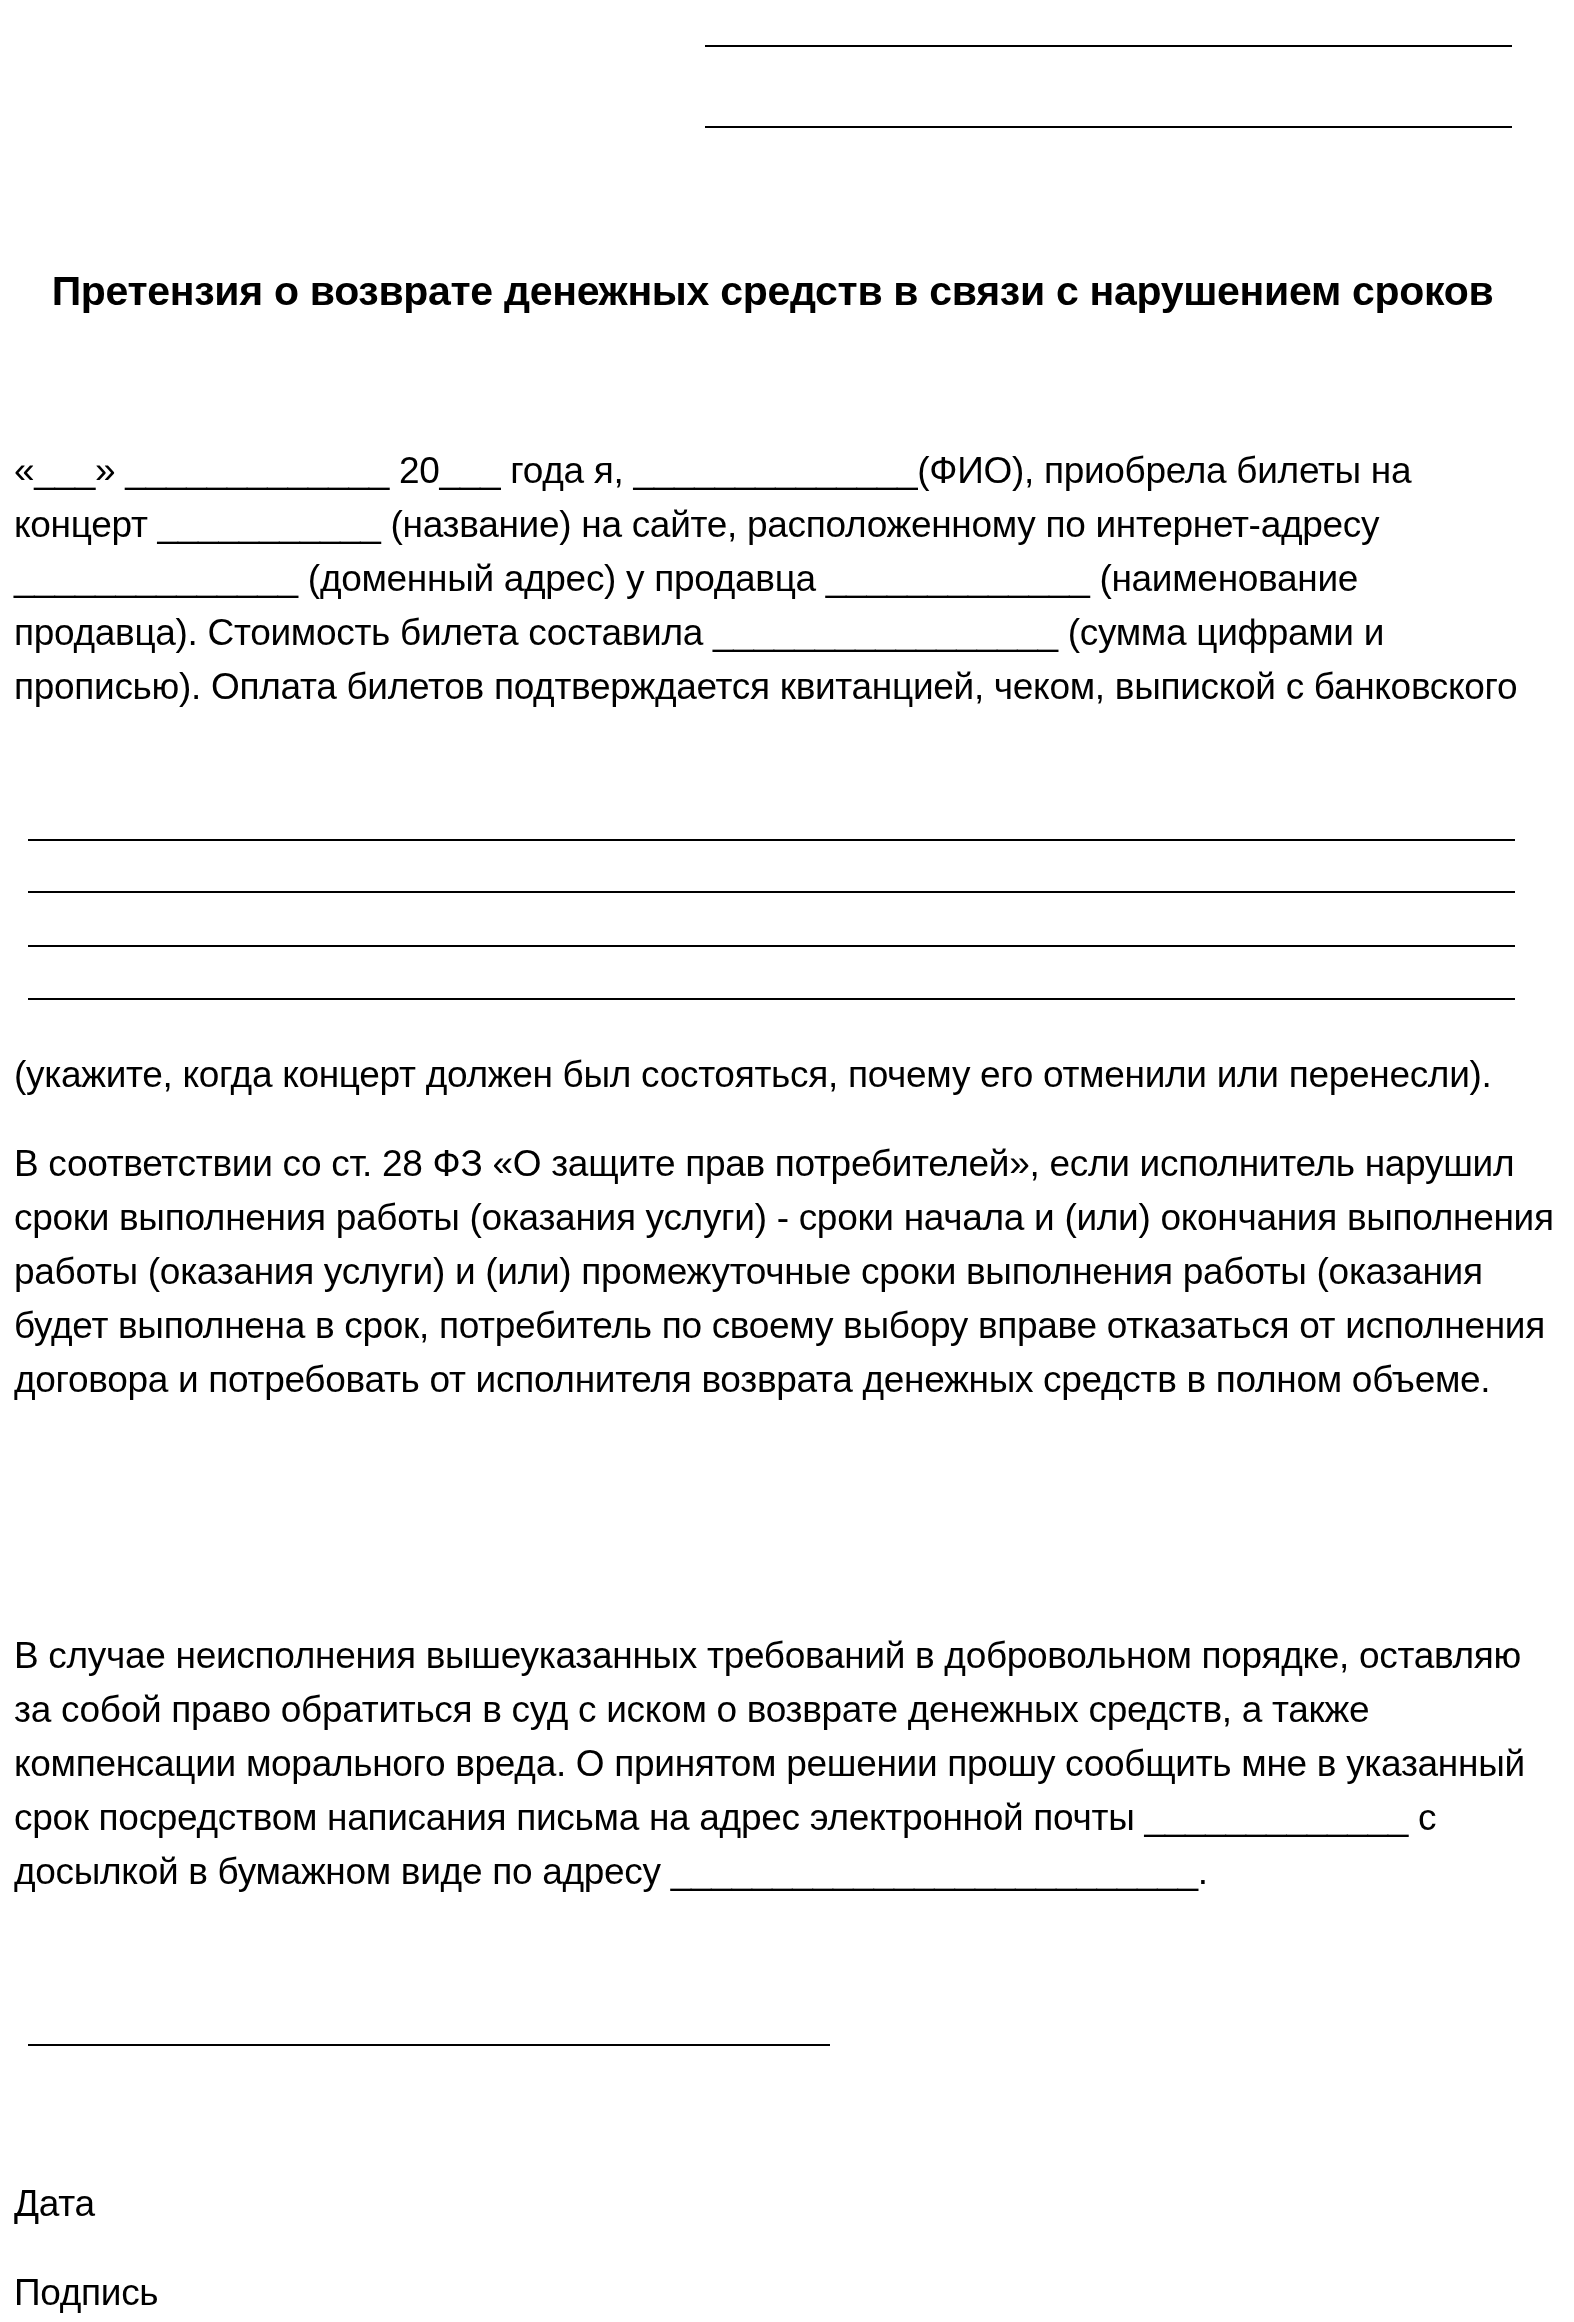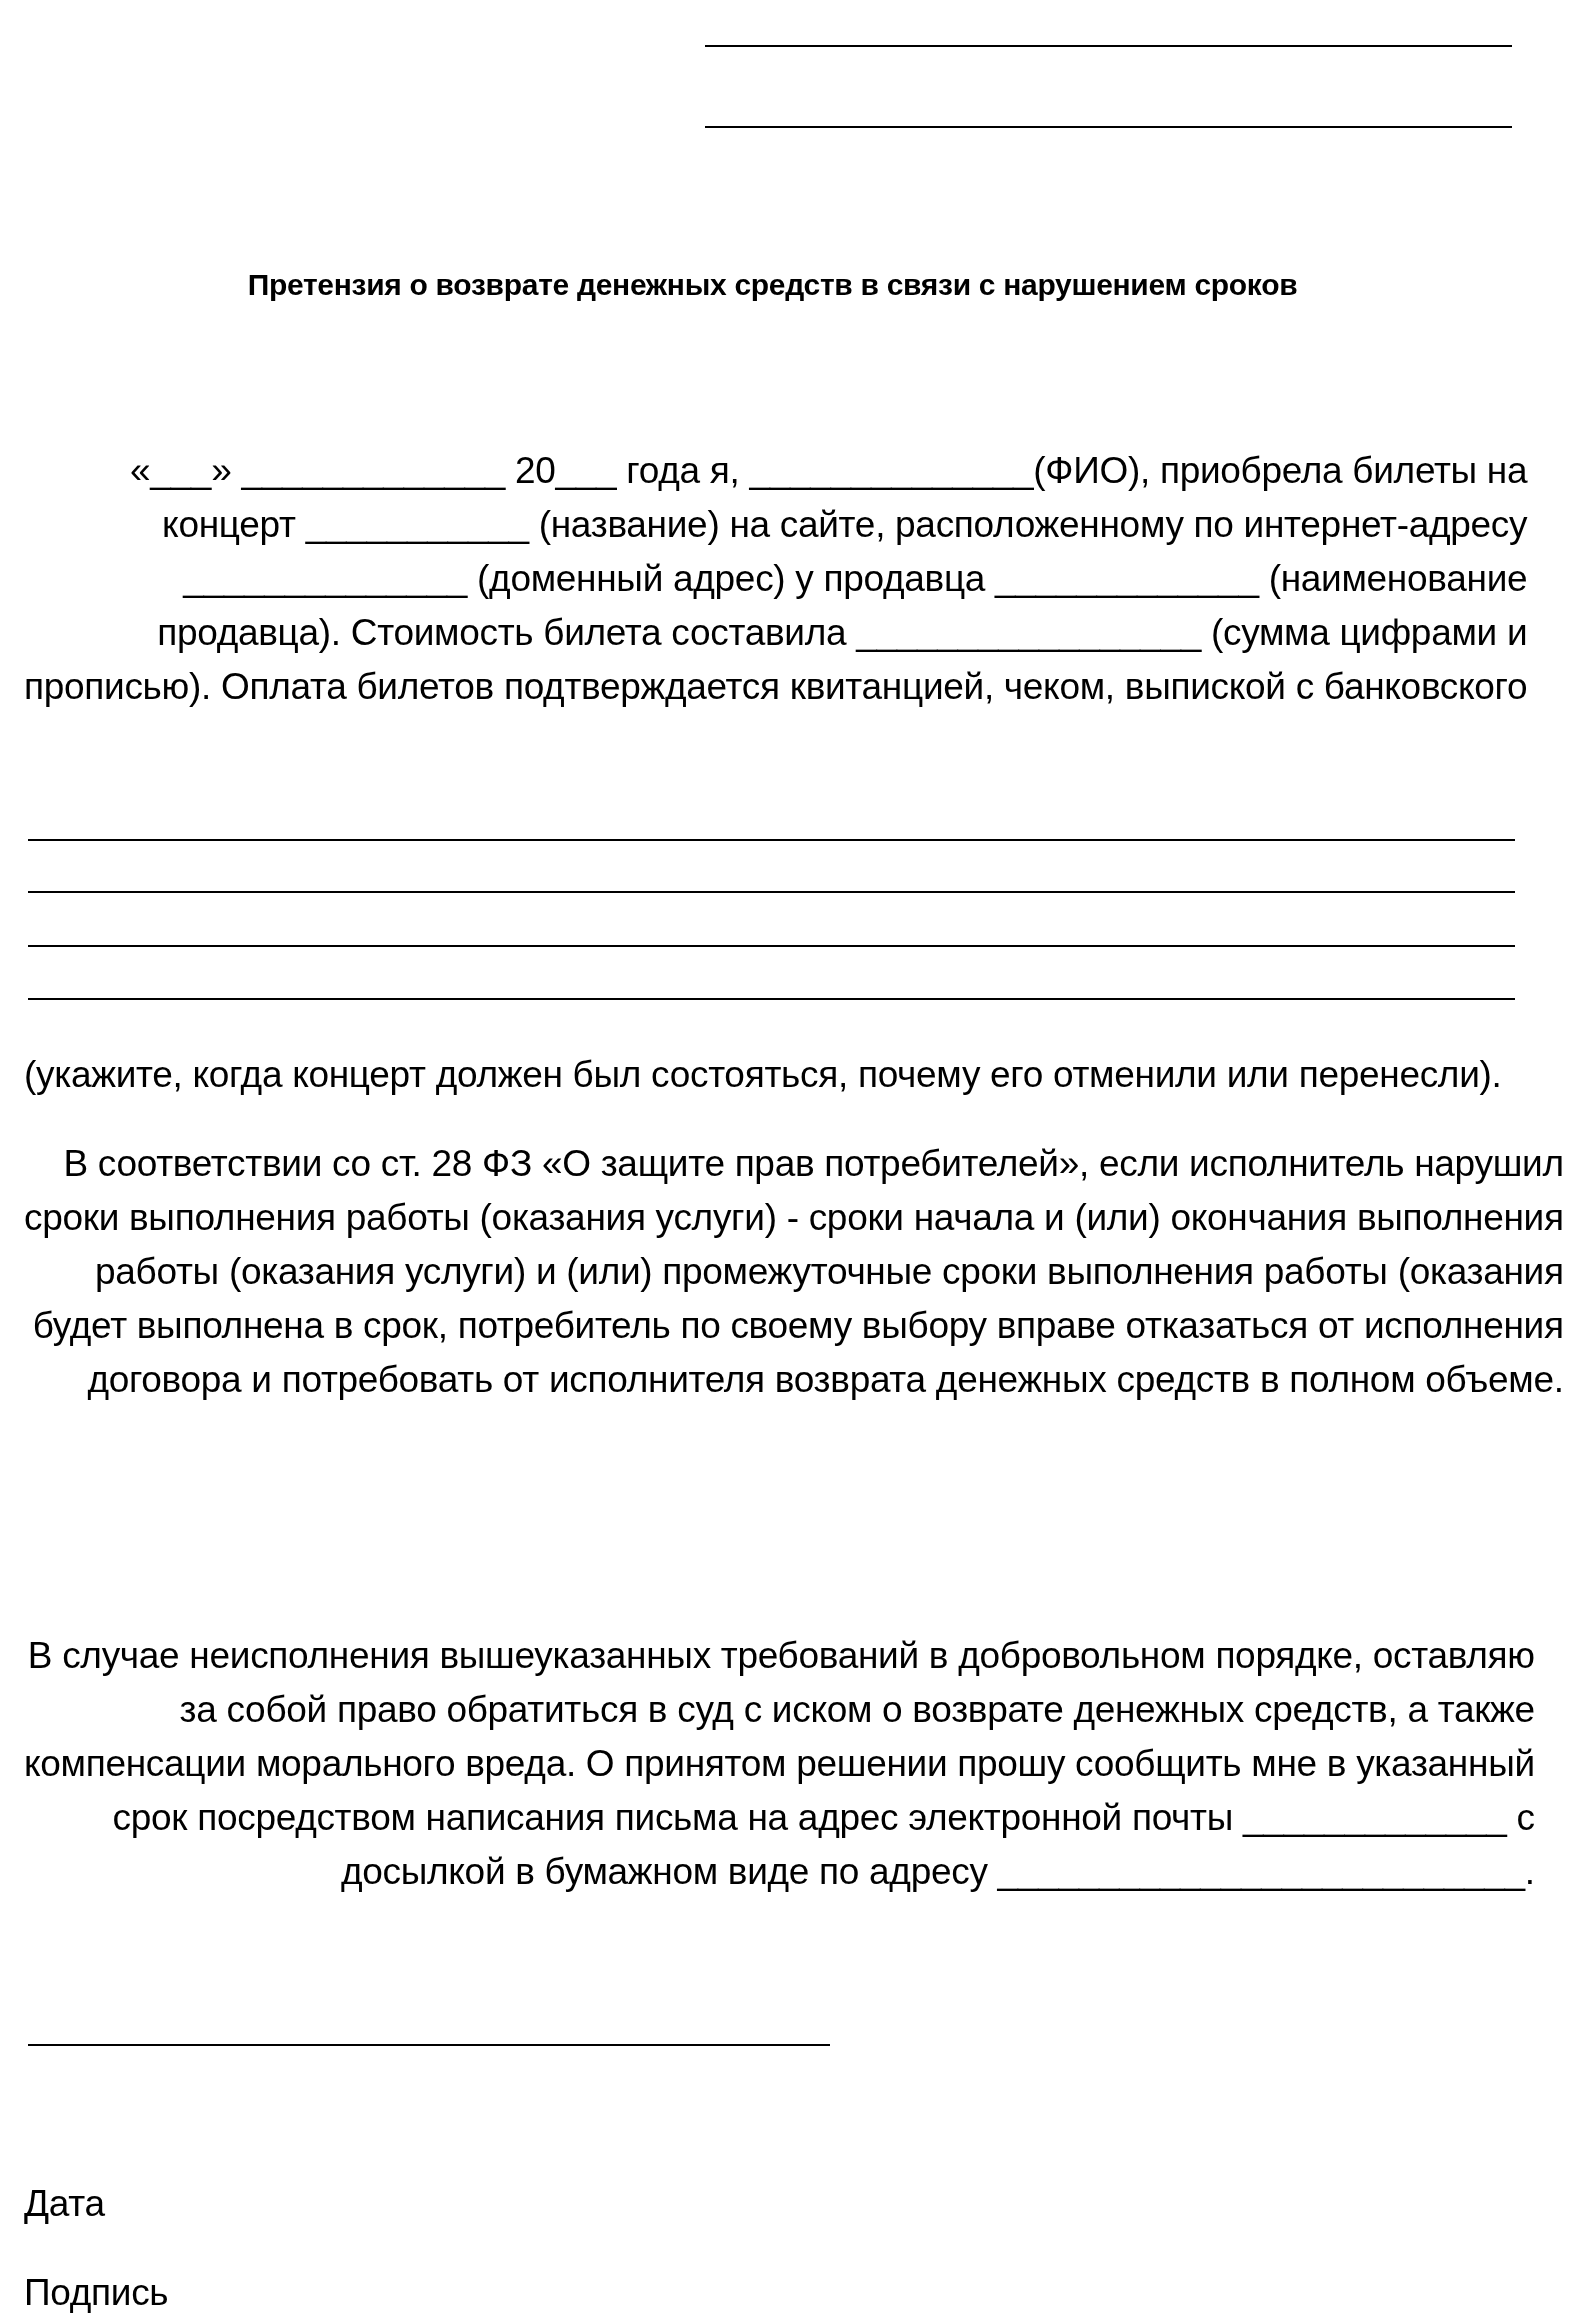--- a/index.html
+++ b/index.html
@@ -17,33 +17,32 @@
     height:0;
     border-bottom:2.8px solid #000000;
   }
   .title{
     position:absolute;
     left:30px;
     width:1485px;
     top:268px;
     margin:0;
     text-align:center;
-    font-size:30px;
+    font-size:41px;
     font-weight:700;
     letter-spacing:-0.3px;
     white-space:nowrap;
   }
   .para{
     position:absolute;
-    left:24px;
+    left:14px;
     font-size:37px;
     line-height:54px;
     letter-spacing:-0.3px;
     white-space:nowrap;
-    text-align:right;
   }
   .para .line{display:block;}
 </style>
 </head>
 <body>
 
 <div class="page">
 
   <div class="hline" style="left:705px;top:45px;width:807px"></div>
   <div class="hline" style="left:705px;top:126px;width:807px"></div>

